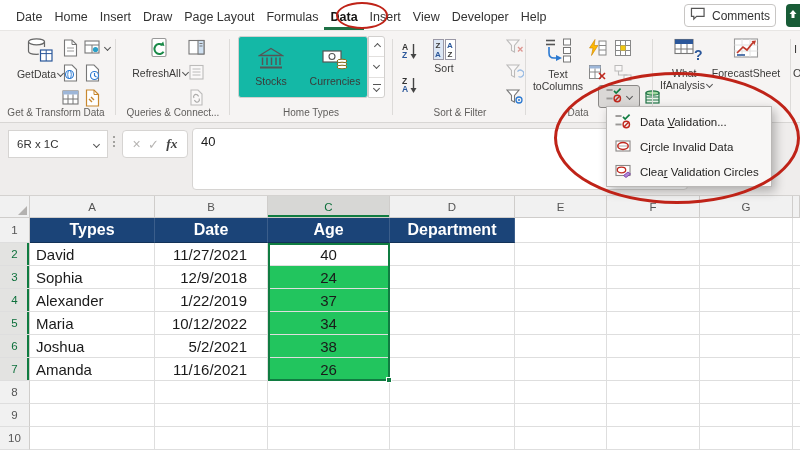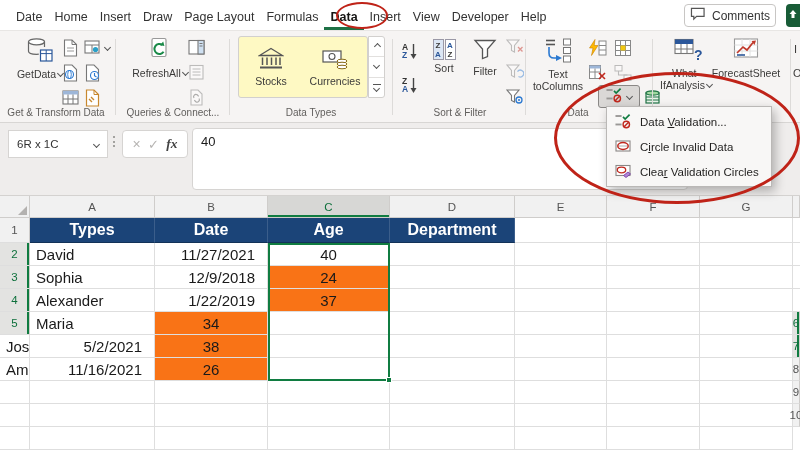--- a/index.html
+++ b/index.html
@@ -15,21 +15,21 @@
 
   
   .ribbon{position:absolute;left:0;top:30px;width:800px;height:93px;background:#f6f4f3;border-top:1px solid #e8e6e4;border-bottom:1px solid #d8d6d4}
   .vsep{position:absolute;top:8px;height:76px;width:1px;background:#dddbd9}
   .glab{position:absolute;bottom:4px;font-size:10px;color:#605e5c;white-space:nowrap;text-align:center}
   .big{position:absolute;width:56px;display:flex;flex-direction:column;align-items:center;gap:2px;font-size:10.5px;color:#3b3a39;line-height:12px;text-align:center;cursor:pointer}
   .sic{position:absolute;cursor:pointer;line-height:0}
   .dim{opacity:.45}
   .chev{display:inline-block;width:5px;height:5px;border-right:1.3px solid #555;border-bottom:1.3px solid #555;transform:rotate(45deg);margin-left:2px;vertical-align:2px}
   .chev.up{transform:rotate(-135deg);vertical-align:-1px}
-  .gallery{position:absolute;left:6px;top:5px;width:130px;height:62px;background:#fef9c3;border:1px solid #d2d0ce;border-radius:3px;display:flex}
+  .gallery{position:absolute;left:6px;top:5px;width:130px;height:62px;background:#14b8a6;border:1px solid #d2d0ce;border-radius:3px;display:flex}
   .gitem{flex:1;display:flex;flex-direction:column;align-items:center;justify-content:center;gap:3px;font-size:10.5px;color:#3b3a39;cursor:pointer}
   .gscroll{position:absolute;left:136px;top:5px;width:17px;height:62px;background:#fff;border:1px solid #d2d0ce;border-radius:0 3px 3px 0;display:flex;flex-direction:column}
   .gs-btn{flex:1;display:flex;align-items:center;justify-content:center;border-bottom:1px solid #e2e0de;cursor:pointer}
   .gs-btn:last-child{border-bottom:none}
   .sort2{display:flex;flex-direction:column;font-size:8.5px;font-weight:700;line-height:8px;color:#333}
   .sort2 .b2{color:#2b579a}
   .sorticon{display:flex;gap:1px}
   .sorticon .half{width:11px;height:21px;border:1px solid #9a98a6;background:#fff;display:flex;flex-direction:column;align-items:center;justify-content:center;font-size:8px;font-weight:700;line-height:9px}
   .dv-btn{position:absolute;left:598px;top:54px;width:42px;height:23px;background:#dad8d6;border:1px solid #8a8886;border-radius:3px;display:flex;align-items:center;justify-content:center;gap:3px;cursor:pointer}
   .edge-letter{position:absolute;font-size:11px;color:#3b3a39}
@@ -60,24 +60,24 @@
   #sheet{position:absolute;left:0;top:196px;width:800px;height:254px;background:#fff}
   #grid{position:absolute;inset:0;display:grid}
   .ch{background:#f1f1f1;border-right:1px solid #cfcdcb;border-bottom:1px solid #cfcdcb;font-size:11.5px;color:#555;display:flex;align-items:center;justify-content:center;cursor:pointer}
   .ch-sel{background:#d7d7d5;color:#0e703c;box-shadow:inset 0 -2px 0 #107C41}
   .corner{position:relative}
   .tri{position:absolute;right:2px;bottom:2px;width:0;height:0;border-left:9px solid transparent;border-bottom:9px solid #b3b1af}
   .rh{background:#f1f1f1;border-right:1px solid #cfcdcb;border-bottom:1px solid #dedede;font-size:11.5px;color:#555;display:flex;align-items:center;justify-content:center;cursor:pointer}
   .rh-sel{background:#e3e3e1;color:#0e703c;box-shadow:inset -2px 0 0 #107C41}
   .cell{border-right:1px solid #dedede;border-bottom:1px solid #dedede;font-size:15px;color:#1a1a1a;display:flex;align-items:center;padding:0 4px;white-space:nowrap;overflow:hidden;cursor:cell}
   .al{justify-content:flex-start;padding-left:6px}
-  .ar{justify-content:flex-end;padding-right:12px}
+  .ar{justify-content:flex-end;padding-right:20px}
   .ac{justify-content:center}
   .navy{background:#1b4478;color:#fff;font-weight:700;font-size:16px;border-right:1px solid rgba(255,255,255,.14);border-bottom:1px solid #123258}
-  .c-sel{background:#f97316}
+  .c-sel{background:#22c55e}
   .c-active{background:#fff}
   .sel-overlay{position:absolute;left:268px;top:47px;width:122px;height:138px;border:2px solid #107C41;pointer-events:none}
   .fill-handle{position:absolute;left:386px;top:181px;width:6px;height:6px;background:#107C41;border:1px solid #fff;cursor:crosshair}
 </style>
 </head>
 <body>
 
 <div class="tabbar">
   <span class="tab">Date</span>
   <span class="tab">Home</span>
@@ -211,21 +211,21 @@
       <div class="gs-btn">
           <i class="chev" style="transform:rotate(45deg);margin:0 0 2px 0"></i>
         </div>
       <div class="gs-btn">
           <span style="display:flex;flex-direction:column;align-items:center">
             <span style="width:8px;height:1.5px;background:#555"></span>
             <i class="chev" style="margin:1px 0 0 0"></i>
           </span>
         </div>
     </div>
-    <div class="glab" style="left:0;width:158px">Data Types</div>
+    <div class="glab" style="left:0;width:158px">Home Types</div>
   </div>
   <div class="vsep" style="left:392px"></div>
 
   <div class="sic" style="left:402px;top:12px">
       <span style="display:flex;gap:2px">
         <span class="sort2">
           <span>A</span>
           <span class="b2">Z</span>
         </span>
         <svg width="7" height="18" viewBox="0 0 7 18">
@@ -252,26 +252,20 @@
           <span>Z</span>
           <span style="color:#2b579a">A</span>
         </span>
       <span class="half">
           <span style="color:#2b579a">A</span>
           <span>Z</span>
         </span>
     </span>
     <span>Sort</span>
   </div>
-  <div class="big" style="left:464px;top:8px;width:42px">
-    <span><svg width="24" height="22" viewBox="0 0 24 22">
-          <path d="M2 1.5 H22 L14.5 10 V17.5 L9.5 19.5 V10 Z" fill="#fdfdfd" stroke="#555" stroke-width="1.3"></path>
-        </svg></span>
-    <span>Filter</span>
-  </div>
   <div class="sic dim" style="left:506px;top:8px"><svg width="18" height="16" viewBox="0 0 18 16">
         <path d="M1 1 H13 L8.5 6.5 V13 L5.5 11.5 V6.5 Z" fill="#fff" stroke="#777" stroke-width="1.1"></path>
         <path d="M12 8 l4.5 4.5 m0-4.5 L12 12.5" stroke="#c0281e" stroke-width="1.4"></path>
       </svg></div>
   <div class="sic dim" style="left:506px;top:33px"><svg width="18" height="16" viewBox="0 0 18 16">
         <path d="M1 1 H13 L8.5 6.5 V13 L5.5 11.5 V6.5 Z" fill="#fff" stroke="#777" stroke-width="1.1"></path>
         <path d="M12.5 12.5 a3.4 3.4 0 1 0-1-4.8" fill="none" stroke="#2b79d1" stroke-width="1.3"></path>
       </svg></div>
   <div class="sic" style="left:506px;top:58px"><svg width="18" height="16" viewBox="0 0 18 16">
         <path d="M1 1 H13 L8.5 6.5 V13 L5.5 11.5 V6.5 Z" fill="#fff" stroke="#777" stroke-width="1.1"></path>
@@ -429,20 +423,21 @@
       <div class="cell al">Alexander</div>
       <div class="cell ar">1/22/2019</div>
       <div class="cell c-sel ac">37</div>
       <div class="cell"></div>
       <div class="cell"></div>
       <div class="cell"></div>
       <div class="cell"></div>
       <div class="cell"></div>
       <div class="rh rh-sel">5</div>
       <div class="cell al">Maria</div>
+      <div class="cell ar">10/12/2022</div>
       <div class="cell c-sel ac">34</div>
       <div class="cell"></div>
       <div class="cell"></div>
       <div class="cell"></div>
       <div class="cell"></div>
       <div class="cell"></div>
       <div class="rh rh-sel">6</div>
       <div class="cell al">Joshua</div>
       <div class="cell ar">5/2/2021</div>
       <div class="cell c-sel ac">38</div>

